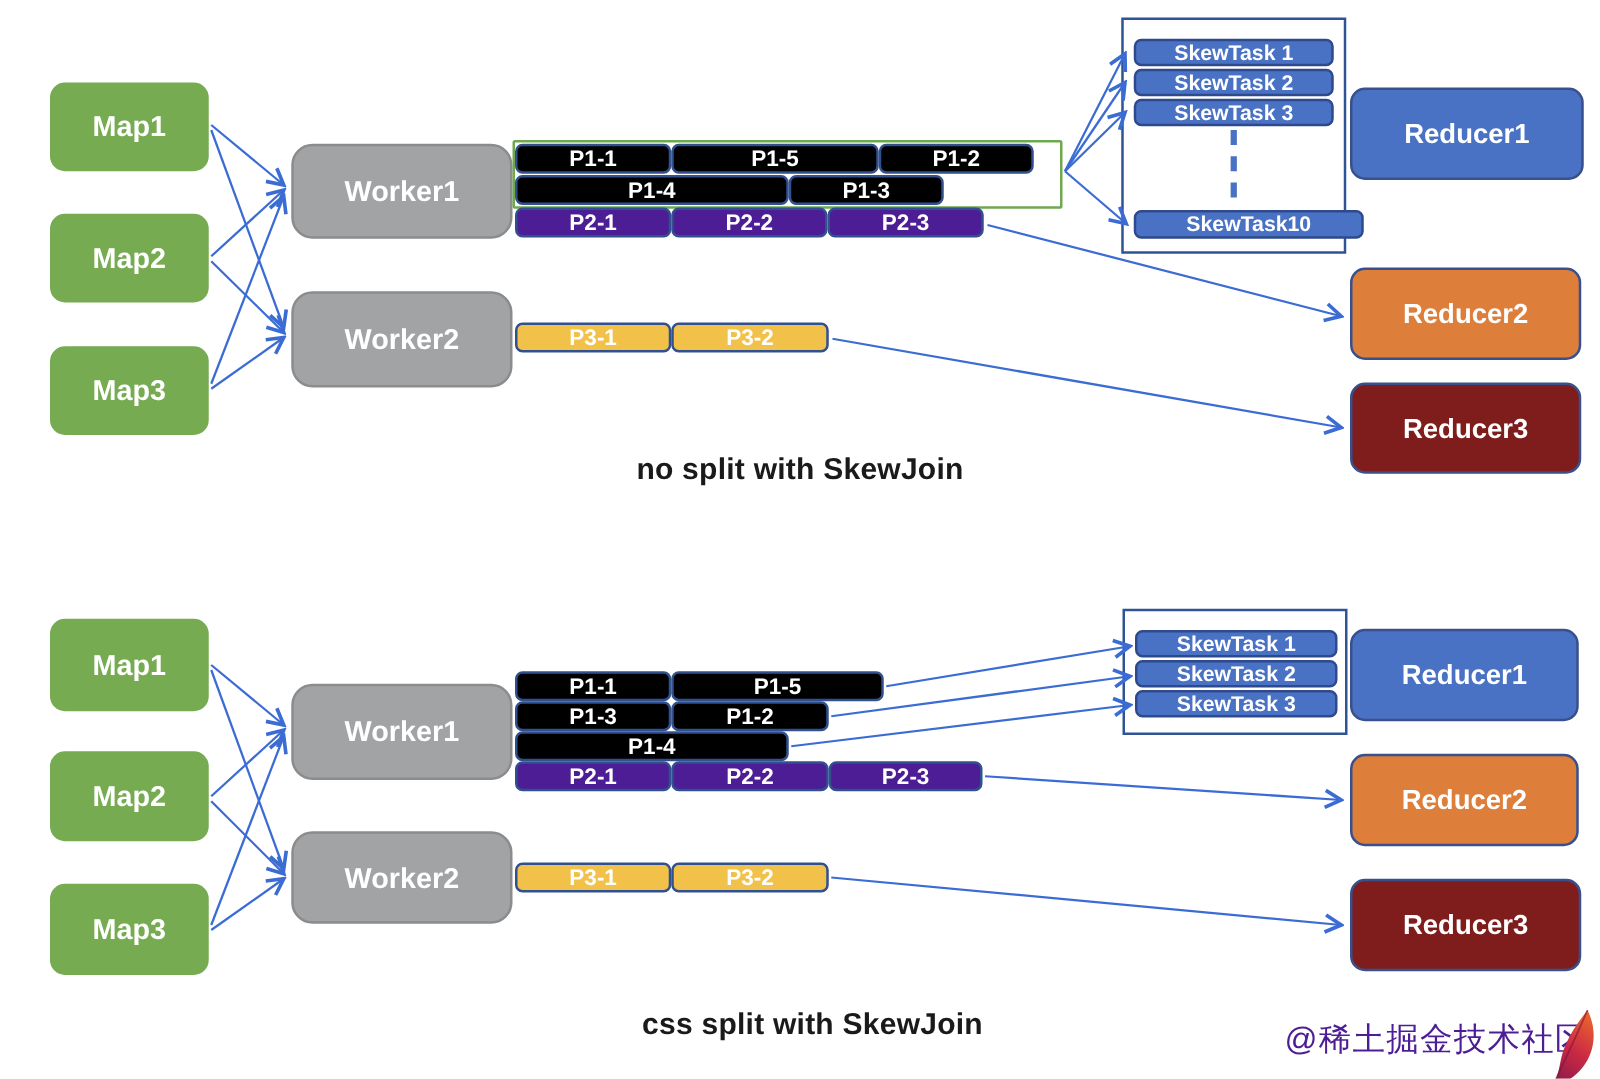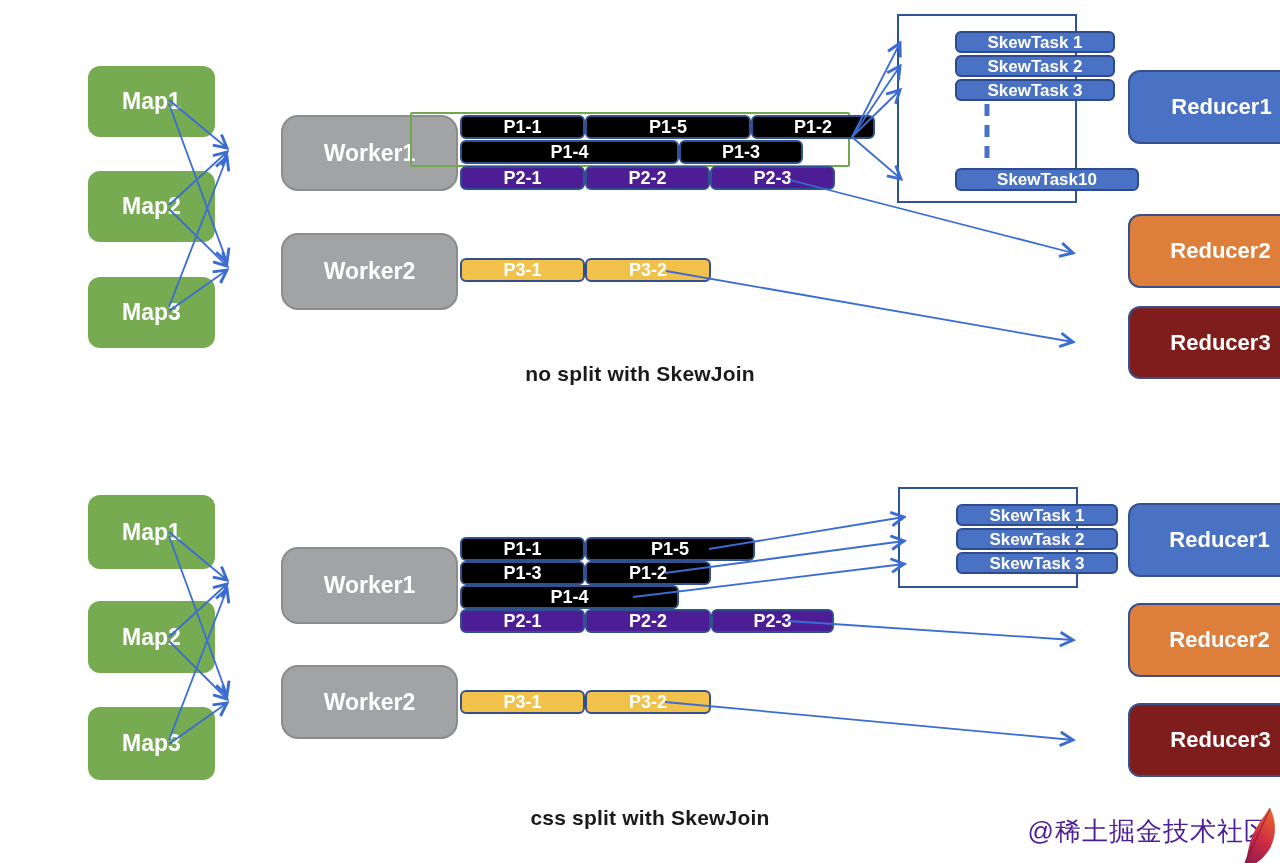--- a/index.html
+++ b/index.html
@@ -3,38 +3,38 @@
 <meta charset="utf-8">
 <style>
   html,body { margin:0; padding:0; background:#ffffff; }
   .stage {
     position:relative; width:1280px; height:863px; background:#ffffff;
     font-family:"Liberation Sans", sans-serif; overflow:hidden;
   }
   .abs { position:absolute; box-sizing:border-box; }
   .node {
     display:flex; align-items:center; justify-content:center;
-    color:#ffffff; font-weight:bold; text-align:center; line-height:1;margin-left:48px;
+    color:#ffffff; font-weight:bold; text-align:center; line-height:1;
   }
   .map   { background:#76AB51; border-radius:12px; font-size:23px; }
   .worker{ background:#A2A3A5; border:2px solid #8B8C8E; border-radius:17px; font-size:23px; }
   .bar   { border:2px solid #31508F; border-radius:6px; font-size:18px; }
   .bar.blue   { background:#000000; }
   .bar.orange { background:#4c1d95; }
   .bar.yellow { background:#F2C14A; }
   .green-rect { border:2px solid #6FA84F; border-radius:2px; background:transparent; }
   .skew-outer { border:2px solid #2F5496; background:#ffffff; }
   .skewbar { background:#4A72C4; border:2px solid #2E4A8C; border-radius:6px; font-size:17px; }
   .reducer { border:2px solid #39508C; border-radius:12px; font-size:22px; }
   .reducer.blue   { background:#4A72C4;text-align:center; }
   .reducer.orange { background:#DD7E3B; }
   .reducer.yellow { background:#7f1d1d; }
   .caption {
     position:absolute; left:0; width:1280px; text-align:center;
-    color:#1a1a1a; font-size:21px; font-weight:600; letter-spacing:0.2px;
+    color:#1a1a1a; font-size:24px; font-weight:600; letter-spacing:0.2px;
   }
   .watermark {
     position:absolute; right:9px; top:814px; color:#4c1d95;
     font-size:26px; letter-spacing:1px; font-weight:500;
   }
   .arrows { position:absolute; left:0; top:0; pointer-events:none; z-index:5; }
   .feather { position:absolute; right:-4px; bottom:-6px; z-index:6; }
 </style>
 </head>
 <body>

